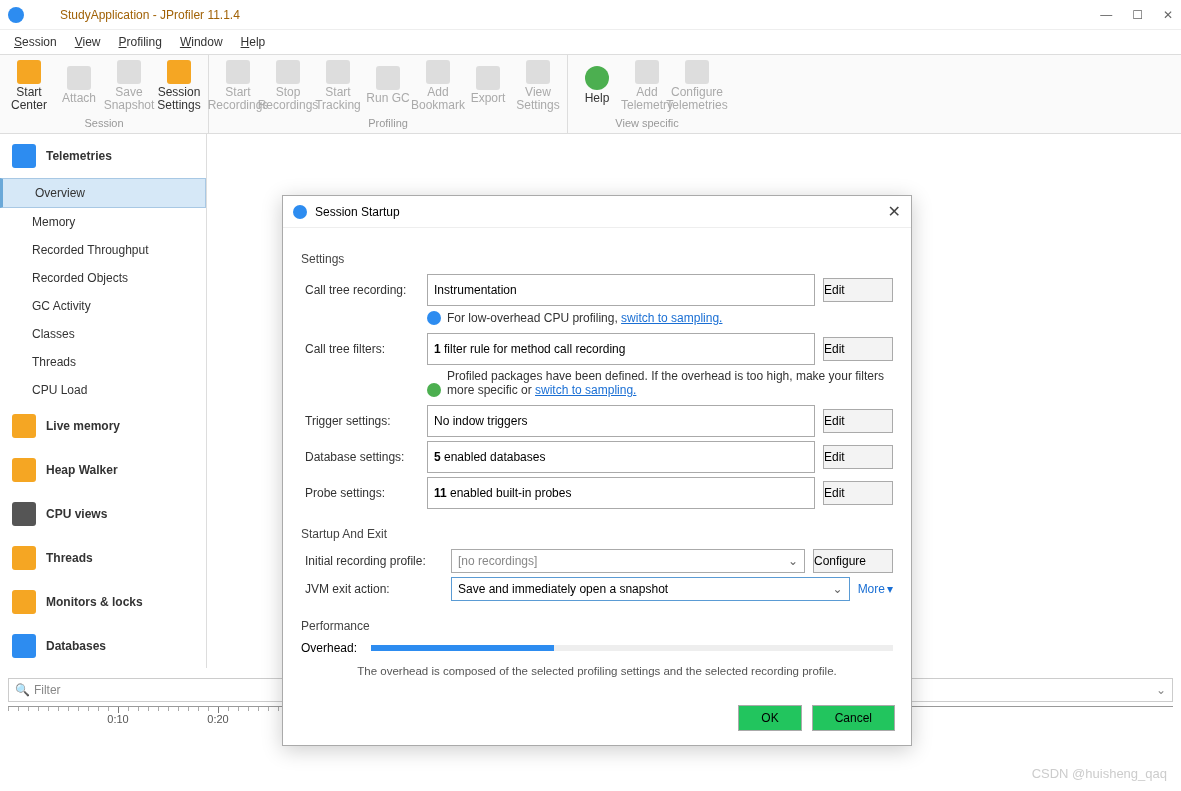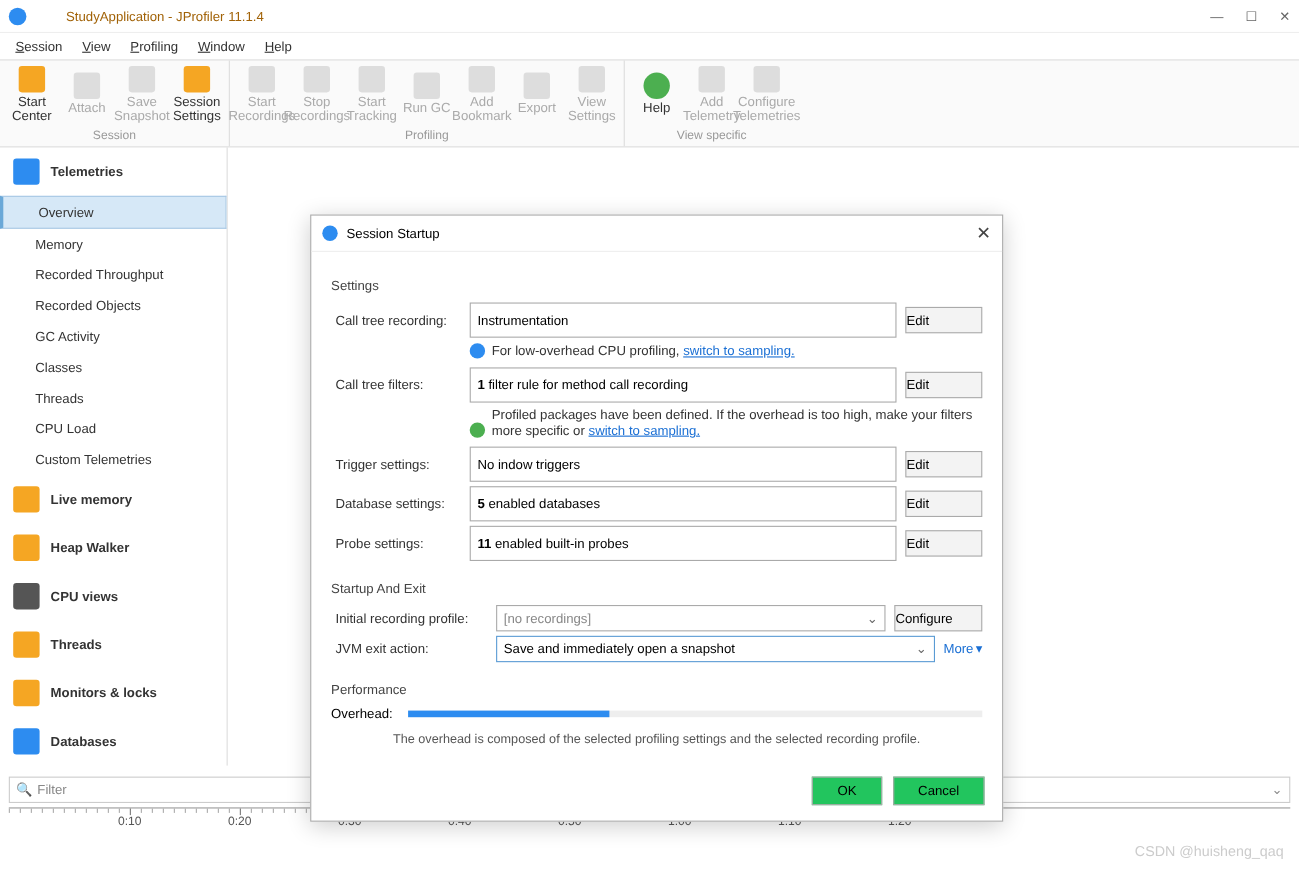--- a/index.html
+++ b/index.html
@@ -171,21 +171,20 @@
         <span>Telemetries</span>
       </div>
     <div class="side-item selected">Overview</div>
     <div class="side-item">Memory</div>
     <div class="side-item">Recorded Throughput</div>
     <div class="side-item">Recorded Objects</div>
     <div class="side-item">GC Activity</div>
     <div class="side-item">Classes</div>
     <div class="side-item">Threads</div>
     <div class="side-item">CPU Load</div>
-    <div class="side-item">Custom Telemetries</div>
     <div class="side-section">
         <div class="side-icon" style="background:#f5a623"></div>
         <span>Live memory</span>
       </div>
     <div class="side-section">
         <div class="side-icon" style="background:#f5a623"></div>
         <span>Heap Walker</span>
       </div>
     <div class="side-section">
         <div class="side-icon" style="background:#555"></div>

